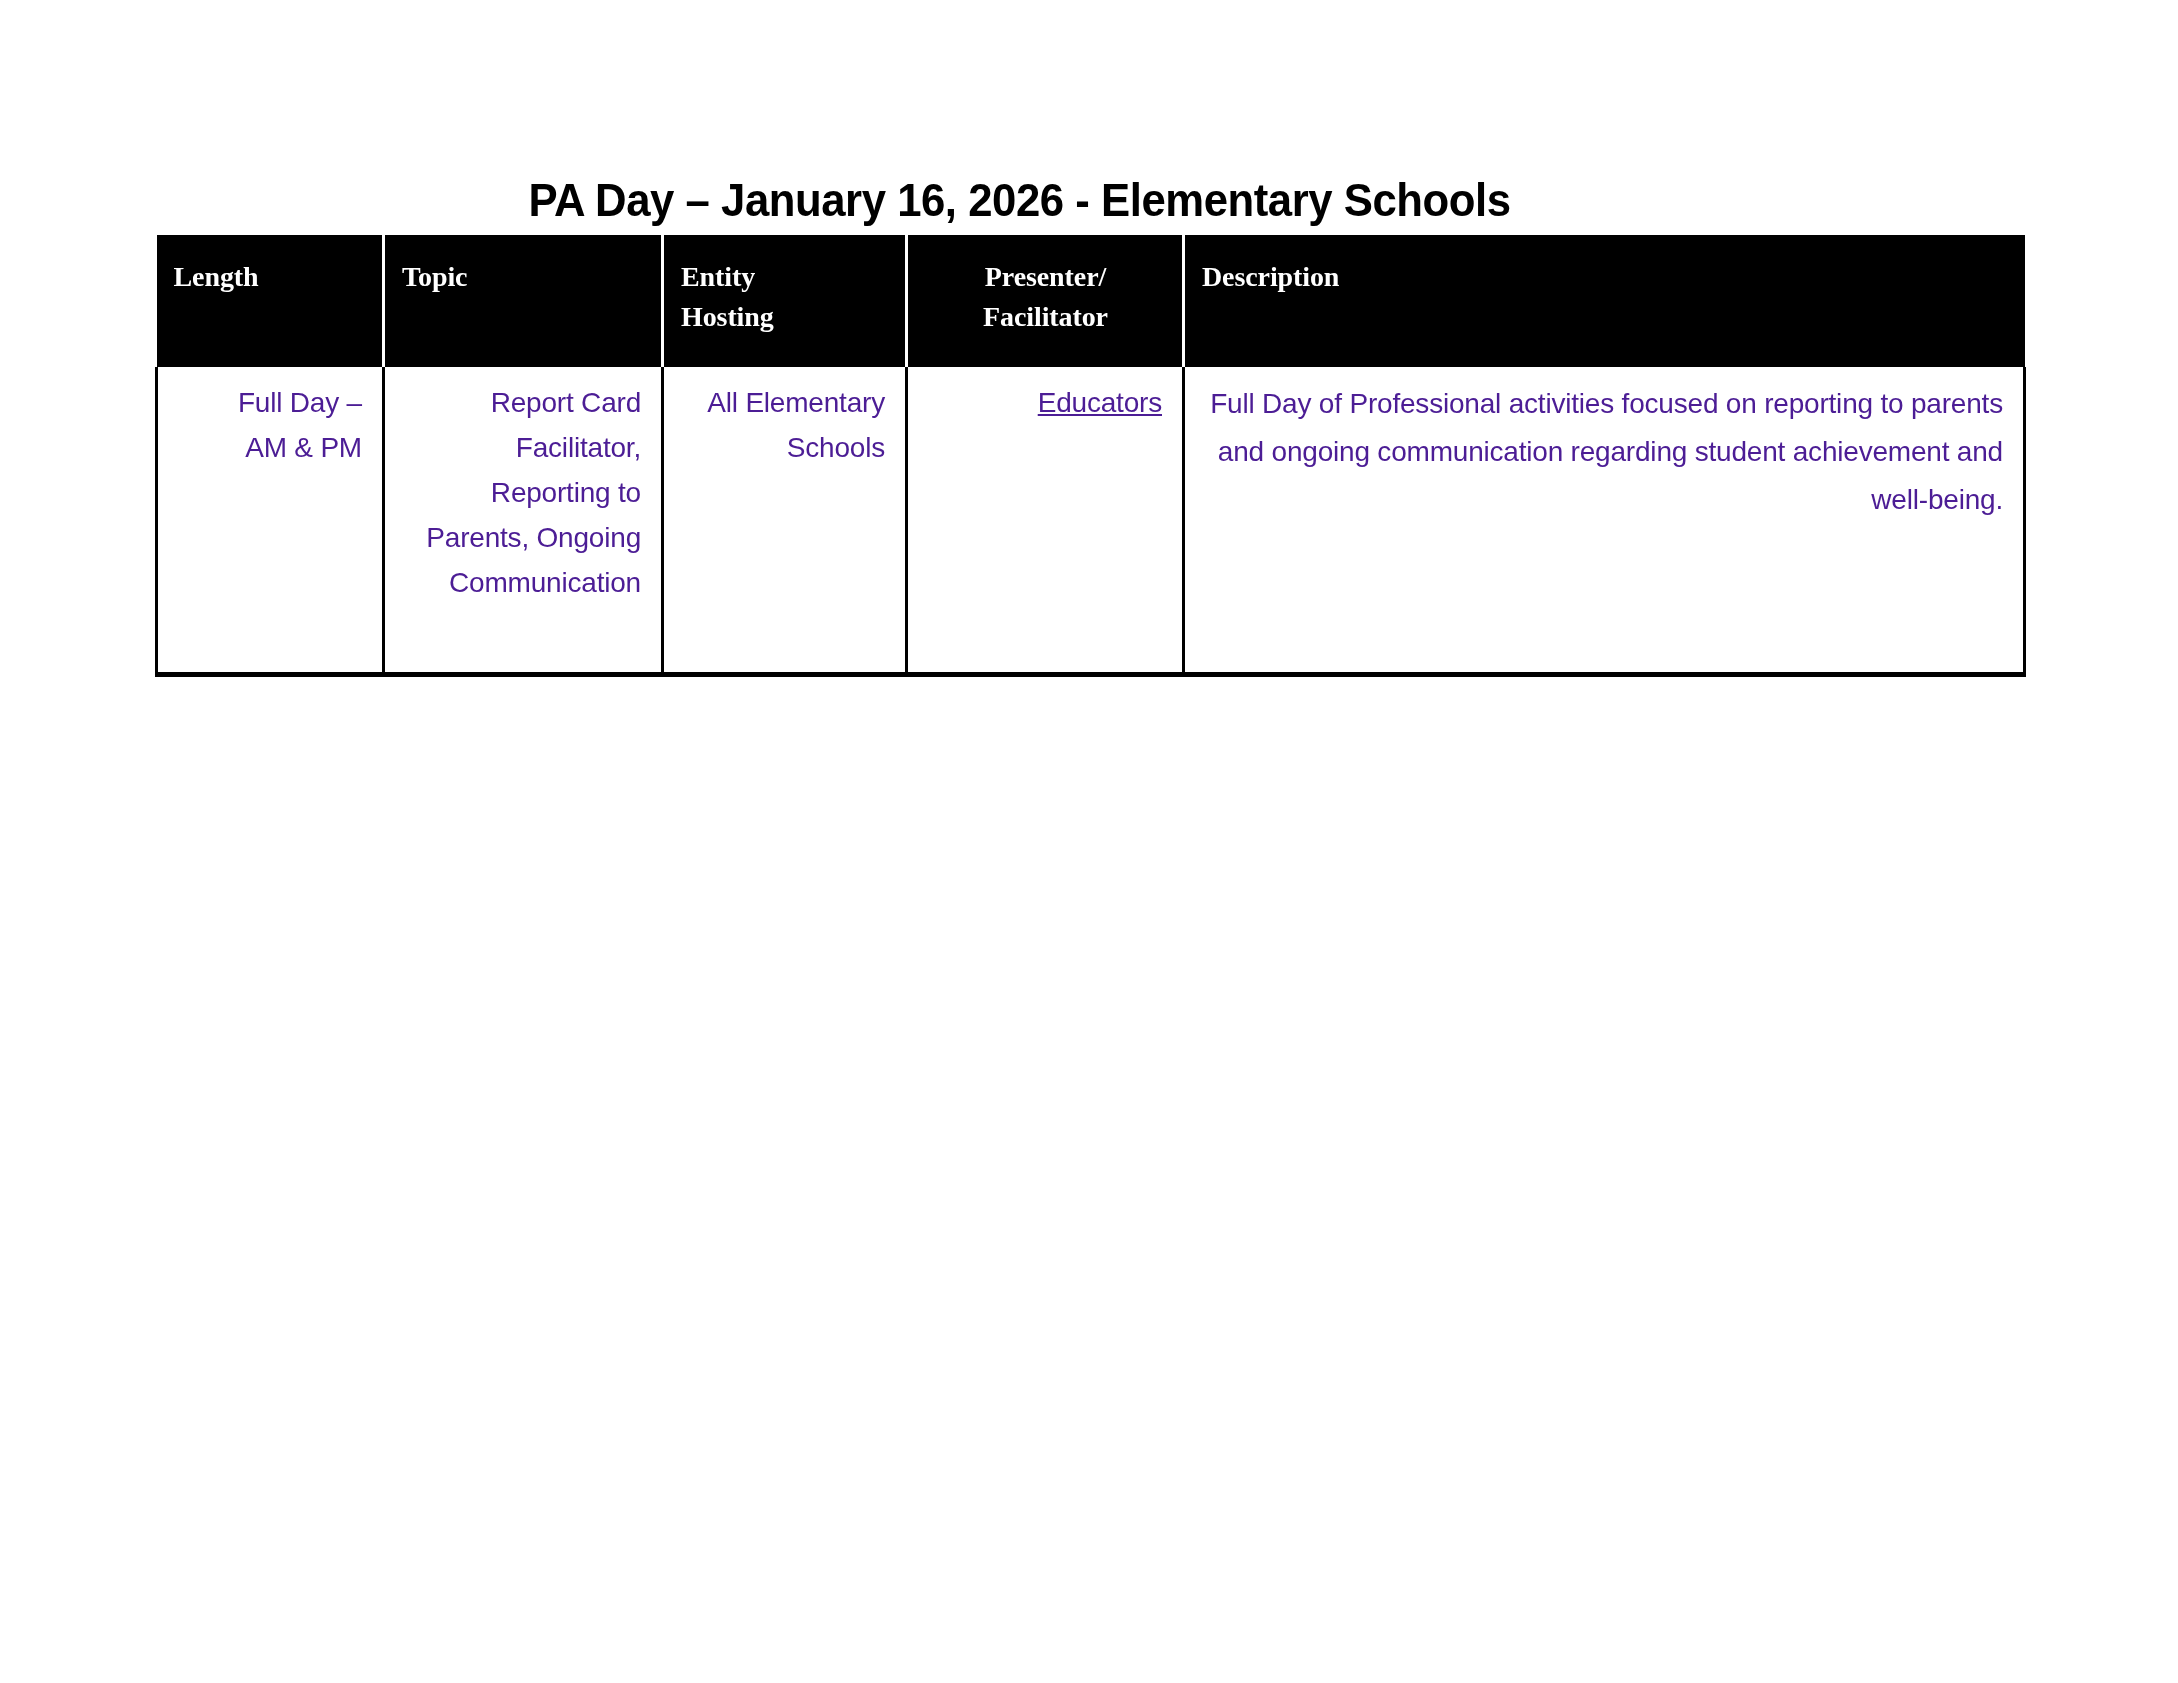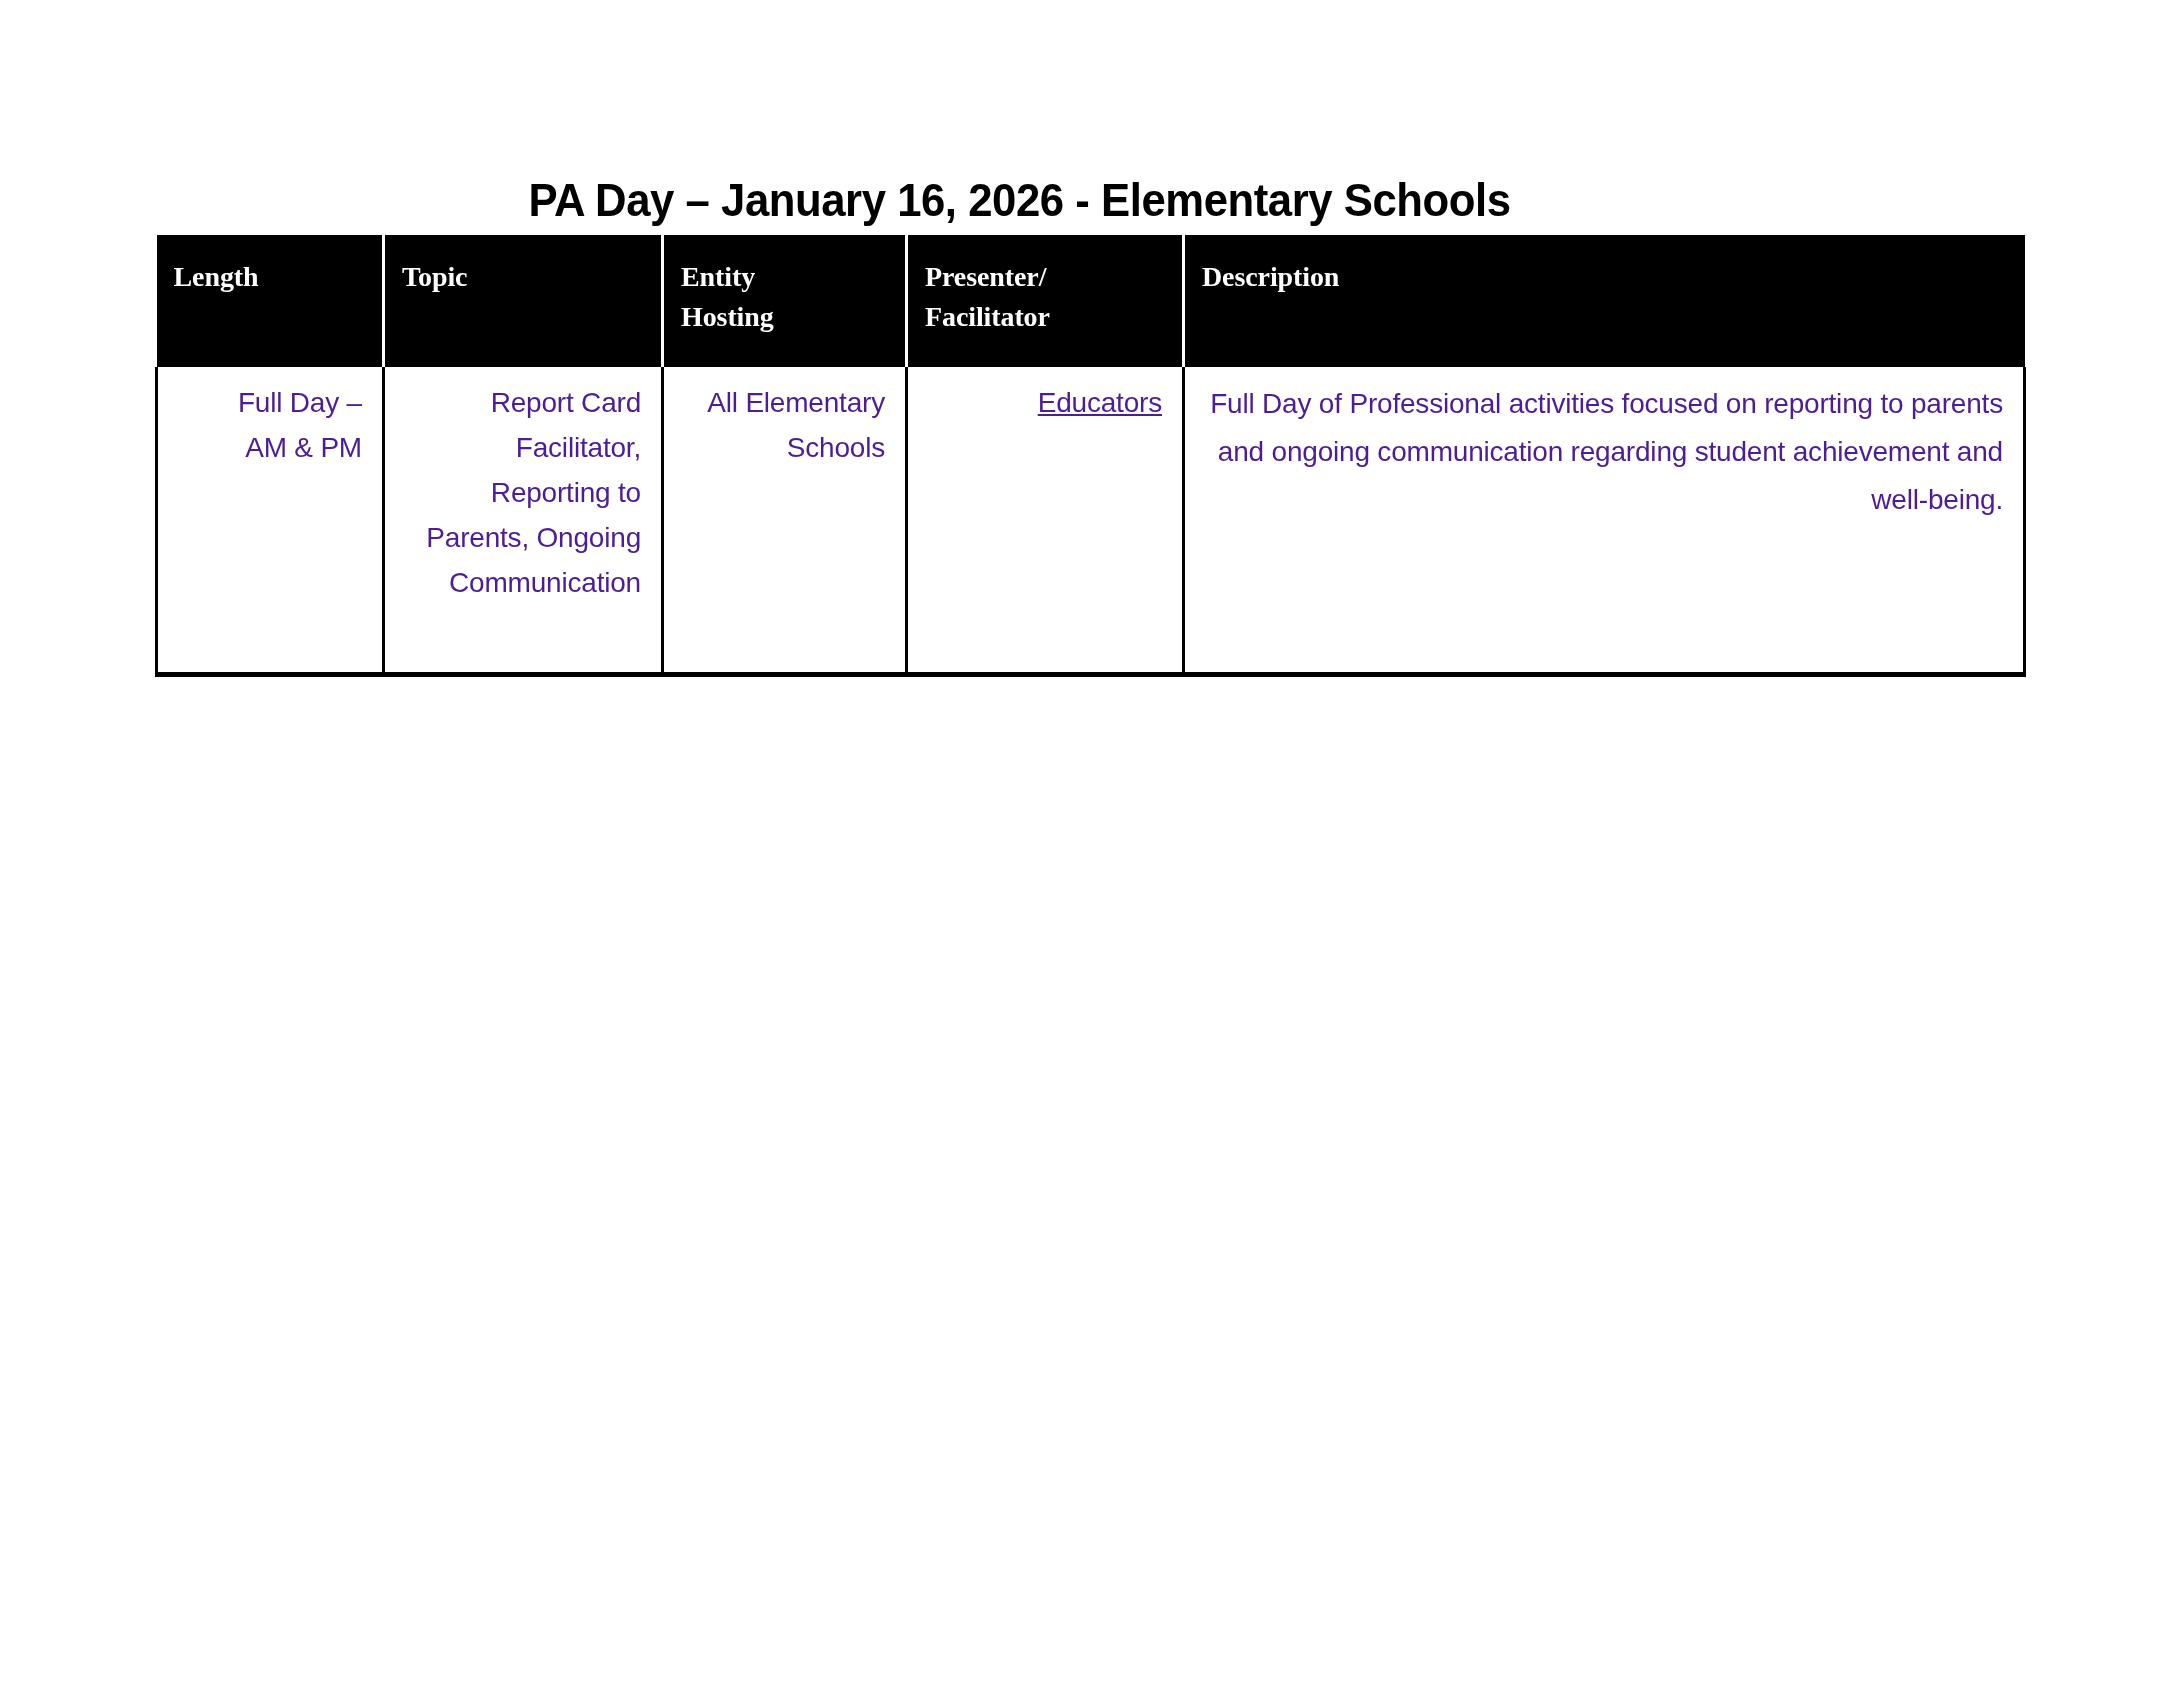--- a/index.html
+++ b/index.html
@@ -133,21 +133,21 @@
           <th class="first-col" style="width:227px;">
             <span class="cell-line">Length</span>
           </th>
           <th style="width:279px;margin-top:11px;">
             <span class="cell-line">Topic</span>
           </th>
           <th style="width:244px;">
             <span class="cell-line">Entity</span>
             <span class="cell-line">Hosting</span>
           </th>
-          <th style="width:277px;">
+          <th style="width:277px;text-align:center;">
             <span class="cell-line">Presenter/</span>
             <span class="cell-line">Facilitator</span>
           </th>
           <th style="width:841px;">
             <span class="cell-line">Description</span>
           </th>
         </tr>
       </thead>
       <tbody>
         <tr>

